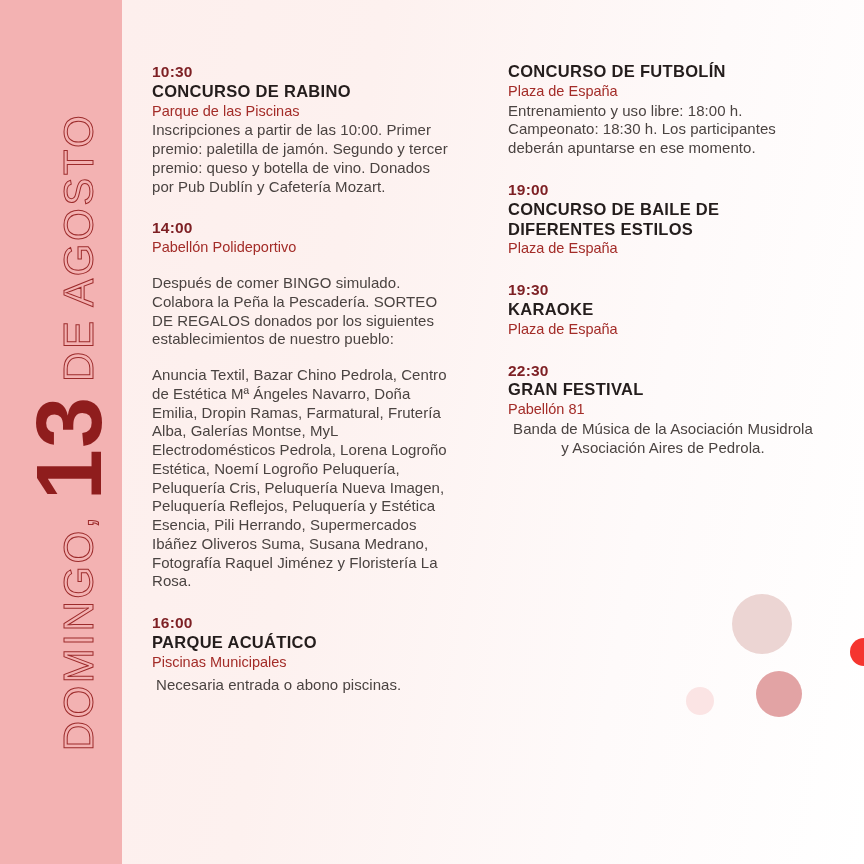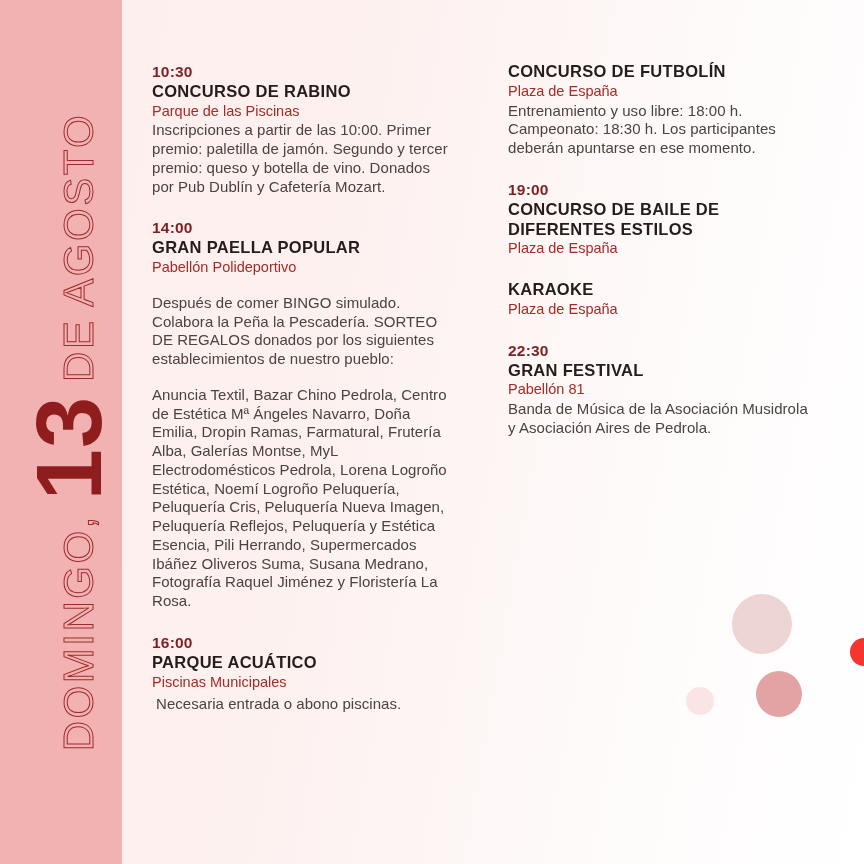--- a/index.html
+++ b/index.html
@@ -156,21 +156,20 @@
 
     <section class="col col-left">
         <article class="event">
           <div class="event-time">10:30</div>
           <div class="event-title">CONCURSO DE RABINO</div>
           <div class="event-venue">Parque de las Piscinas</div>
           <p class="event-desc" style="margin: 0px;">Inscripciones a partir de las 10:00. Primer premio: paletilla de jamón. Segundo y tercer premio: queso y botella de vino. Donados por Pub Dublín y Cafetería Mozart.</p>
         </article>
         <article class="event">
           <div class="event-time">14:00</div>
-          <div class="event-title">GRAN PAELLA POPULAR</div>
           <div class="event-venue">Pabellón Polideportivo</div>
           <p class="event-desc" style="margin: 17px 0px 0px;">Después de comer BINGO simulado. Colabora la Peña la Pescadería. SORTEO DE REGALOS donados por los siguientes establecimientos de nuestro pueblo:</p>
           <p class="event-desc" style="margin: 17px 0px 0px;">Anuncia Textil, Bazar Chino Pedrola, Centro de Estética Mª Ángeles Navarro, Doña Emilia, Dropin Ramas, Farmatural, Frutería Alba, Galerías Montse, MyL Electrodomésticos Pedrola, Lorena Logroño Estética, Noemí Logroño Peluquería, Peluquería Cris, Peluquería Nueva Imagen, Peluquería Reflejos, Peluquería y Estética Esencia, Pili Herrando, Supermercados Ibáñez Oliveros Suma, Susana Medrano, Fotografía Raquel Jiménez y Floristería La Rosa.</p>
         </article>
         <article class="event">
           <div class="event-time">16:00</div>
           <div class="event-title">PARQUE ACUÁTICO</div>
           <div class="event-venue">Piscinas Municipales</div>
           <p class="event-desc" style="margin: 4px;">Necesaria entrada o abono piscinas.</p>
         </article>
@@ -180,25 +179,26 @@
           <div class="event-title">CONCURSO DE FUTBOLÍN</div>
           <div class="event-venue">Plaza de España</div>
           <p class="event-desc" style="margin: 0px;">Entrenamiento y uso libre: 18:00 h. Campeonato: 18:30 h. Los participantes deberán apuntarse en ese momento.</p>
         </article>
         <article class="event">
           <div class="event-time">19:00</div>
           <div class="event-title">CONCURSO DE BAILE DE DIFERENTES ESTILOS</div>
           <div class="event-venue">Plaza de España</div>
         </article>
         <article class="event">
+          <div class="event-time">19:30</div>
           <div class="event-title">KARAOKE</div>
           <div class="event-venue">Plaza de España</div>
         </article>
         <article class="event">
           <div class="event-time">22:30</div>
           <div class="event-title">GRAN FESTIVAL</div>
           <div class="event-venue">Pabellón 81</div>
-          <p class="event-desc" style="margin: 0px;">Banda de Música de la Asociación Musidrola y Asociación Aires de Pedrola.</p>
+          <p class="event-desc" style="margin: 0px; text-align: center;">Banda de Música de la Asociación Musidrola y Asociación Aires de Pedrola.</p>
         </article>
       </section>
 
   </main>
 </div>
 
 </body></html>

